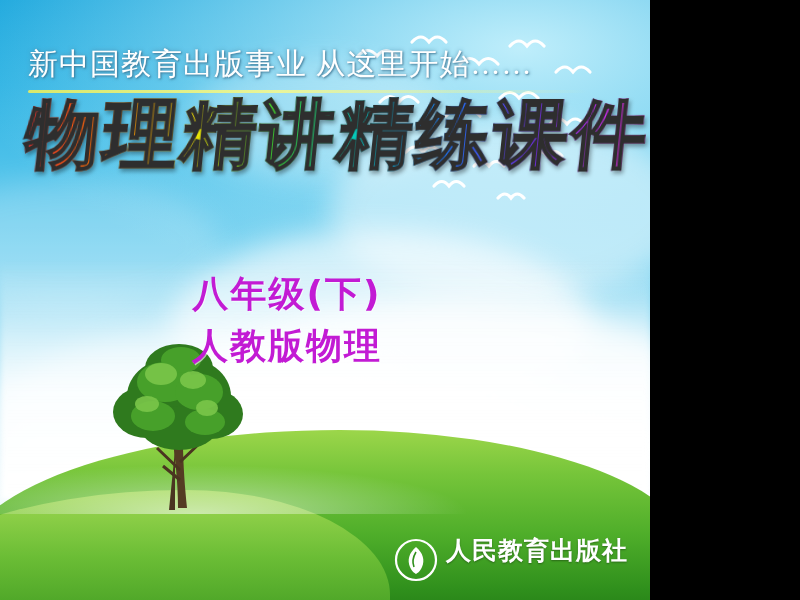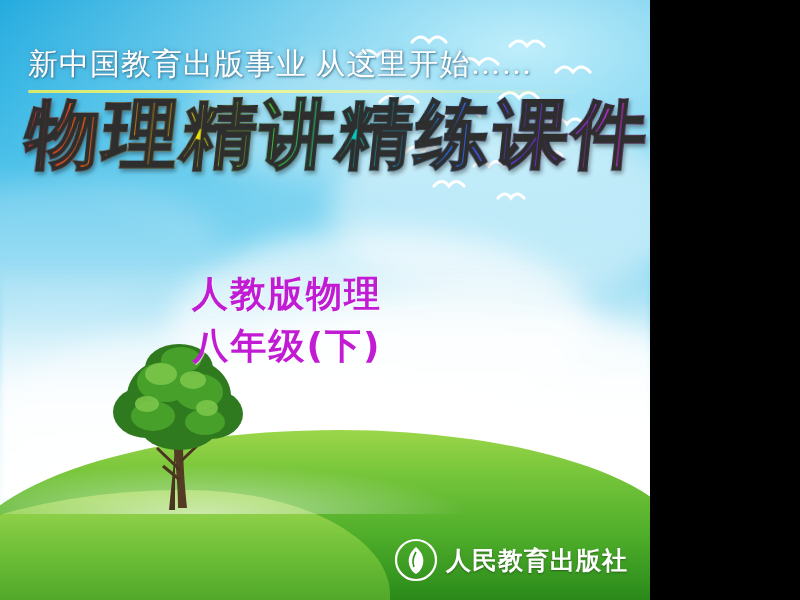--- a/index.html
+++ b/index.html
@@ -135,21 +135,21 @@
     text-shadow: 1px 1px 0 rgba(255,255,255,.6);
     font-family: "DejaVu Sans", "Liberation Sans", sans-serif;
     white-space: nowrap;
   }
 
   
   .logo {
     position: absolute;
     right: 22px; bottom: 18px;
     display: flex;
-    align-items: center;
+    align-items: flex-start;
     gap: 8px;
   }
   .logo-mark { width: 44px; height: 44px; }
   .logo-text-cn {
     color: #ffffff;
     font-size: 25px;
     font-weight: bold;
     letter-spacing: 1px;
     font-family: "DejaVu Sans", "Liberation Sans", sans-serif;
     text-shadow: 0 1px 2px rgba(0,0,0,.35);
@@ -228,22 +228,22 @@
       <ellipse cx="112" cy="78" rx="11" ry="8"></ellipse>
     </g>
   </svg>
 
   <div class="tagline">新中国教育出版事业 从这里开始……</div>
   <div class="tagline-rule"></div>
 
   <div class="wordart">物理精讲精练课件</div>
 
   <div class="subtitle">
+    <div>八年级(下)</div>
     <div>人教版物理</div>
-    <div>八年级(下)</div>
   </div>
 
   <div class="logo">
     <svg class="logo-mark" viewBox="0 0 44 44">
       <circle cx="22" cy="22" r="20" fill="none" stroke="#ffffff" stroke-width="2.2"></circle>
       <path d="M22 9 C15 15 13 22 16 29 C18 34 22 36 22 36 C22 36 26 34 28 29 C31 22 29 15 22 9 Z" fill="#ffffff"></path>
       <path d="M22 14 C19 19 18 24 20 29" fill="none" stroke="#2f8f1c" stroke-width="1.6"></path>
     </svg>
     <div>
       <div class="logo-text-cn">人民教育出版社</div>

